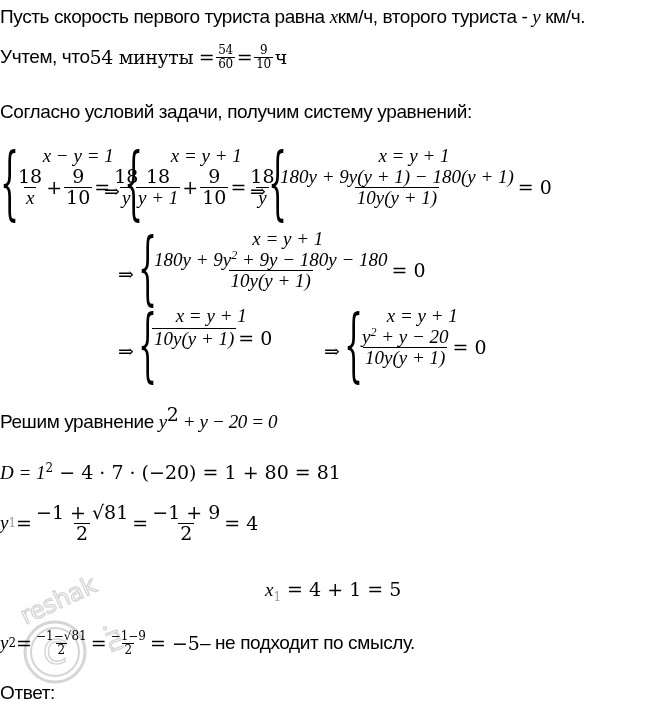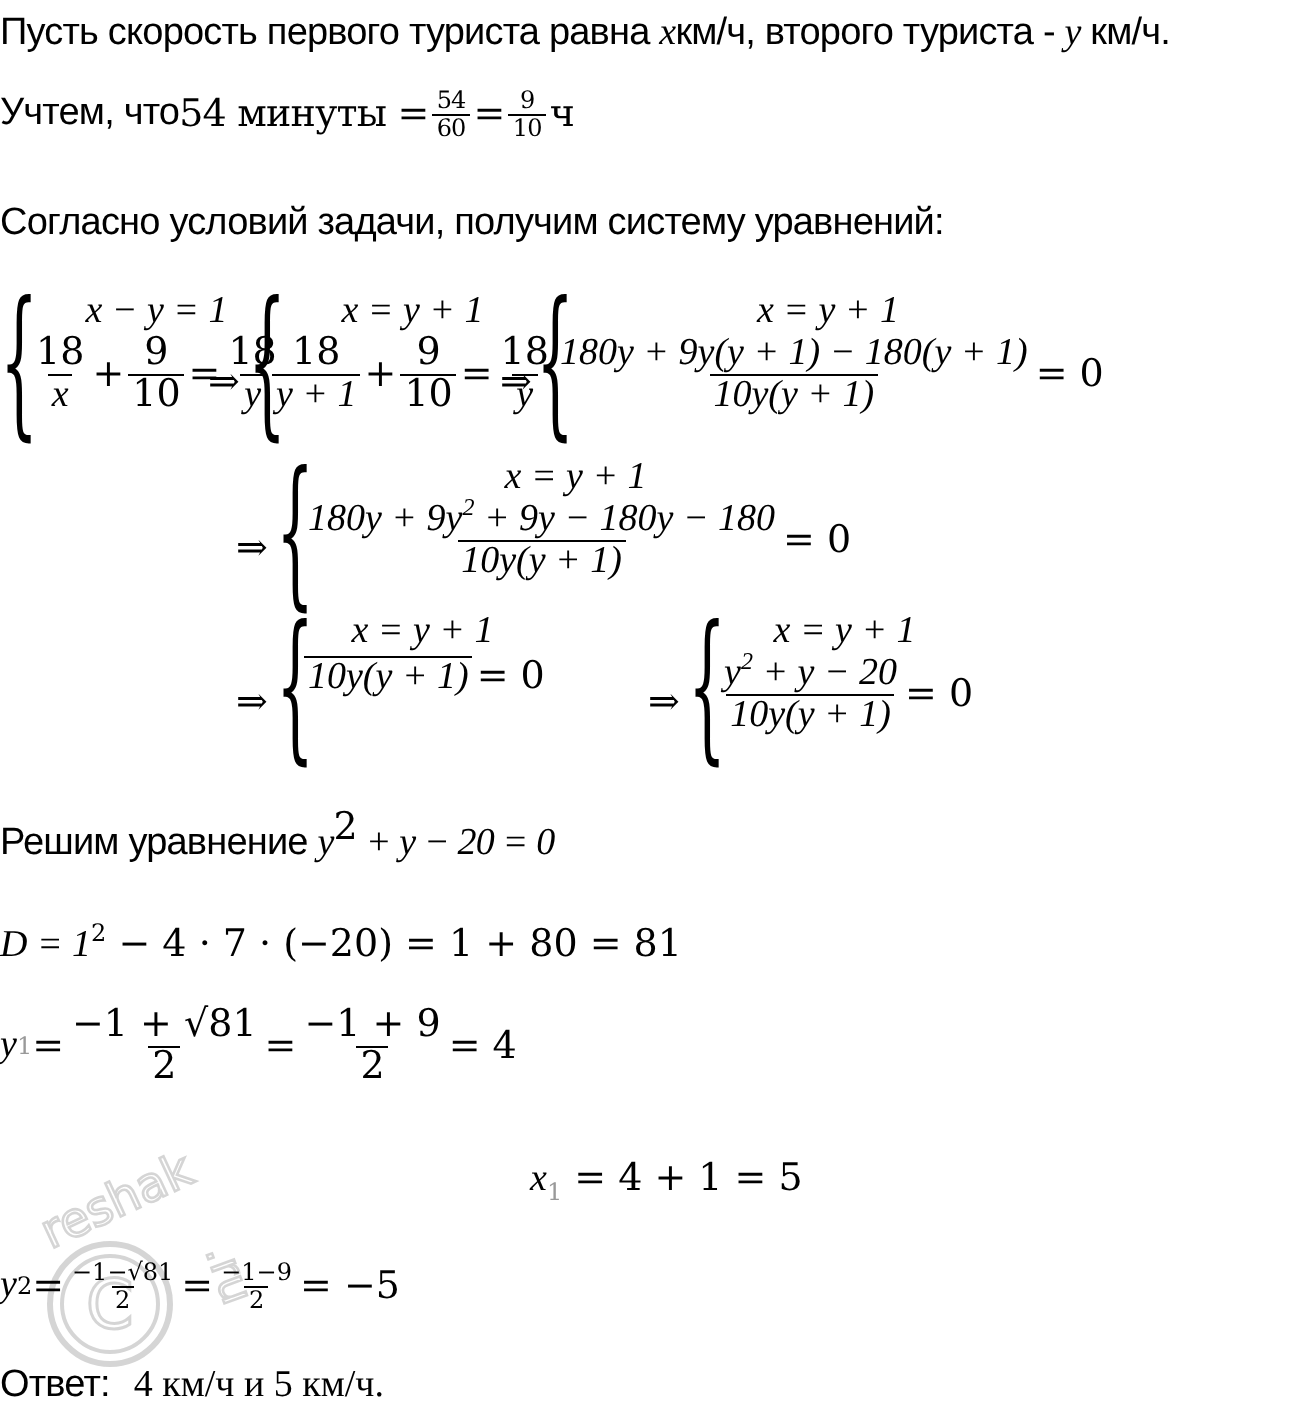--- a/index.html
+++ b/index.html
@@ -182,18 +182,18 @@
   <span class="frac sm">
       <span class="num">−1−√81</span>
       <span class="den">2</span>
     </span>
   <span> = </span>
   <span class="frac sm">
       <span class="num">−1−9</span>
       <span class="den">2</span>
     </span>
   <span> = −5</span>
+  <span style="font-family:'Liberation Sans',sans-serif;letter-spacing:-0.4px;">– не подходит по смыслу.</span>
 </div>
 
 <div class="abs" style="left:0;top:682px;display:flex;align-items:baseline;">
   <span class="t u" style="position:static;">Ответ:</span>
-  <span class="m" style="margin-left:12px;font-family:'Liberation Serif',serif;">4 км/ч и 5 км/ч.</span>
 </div>
 
 </body></html>

